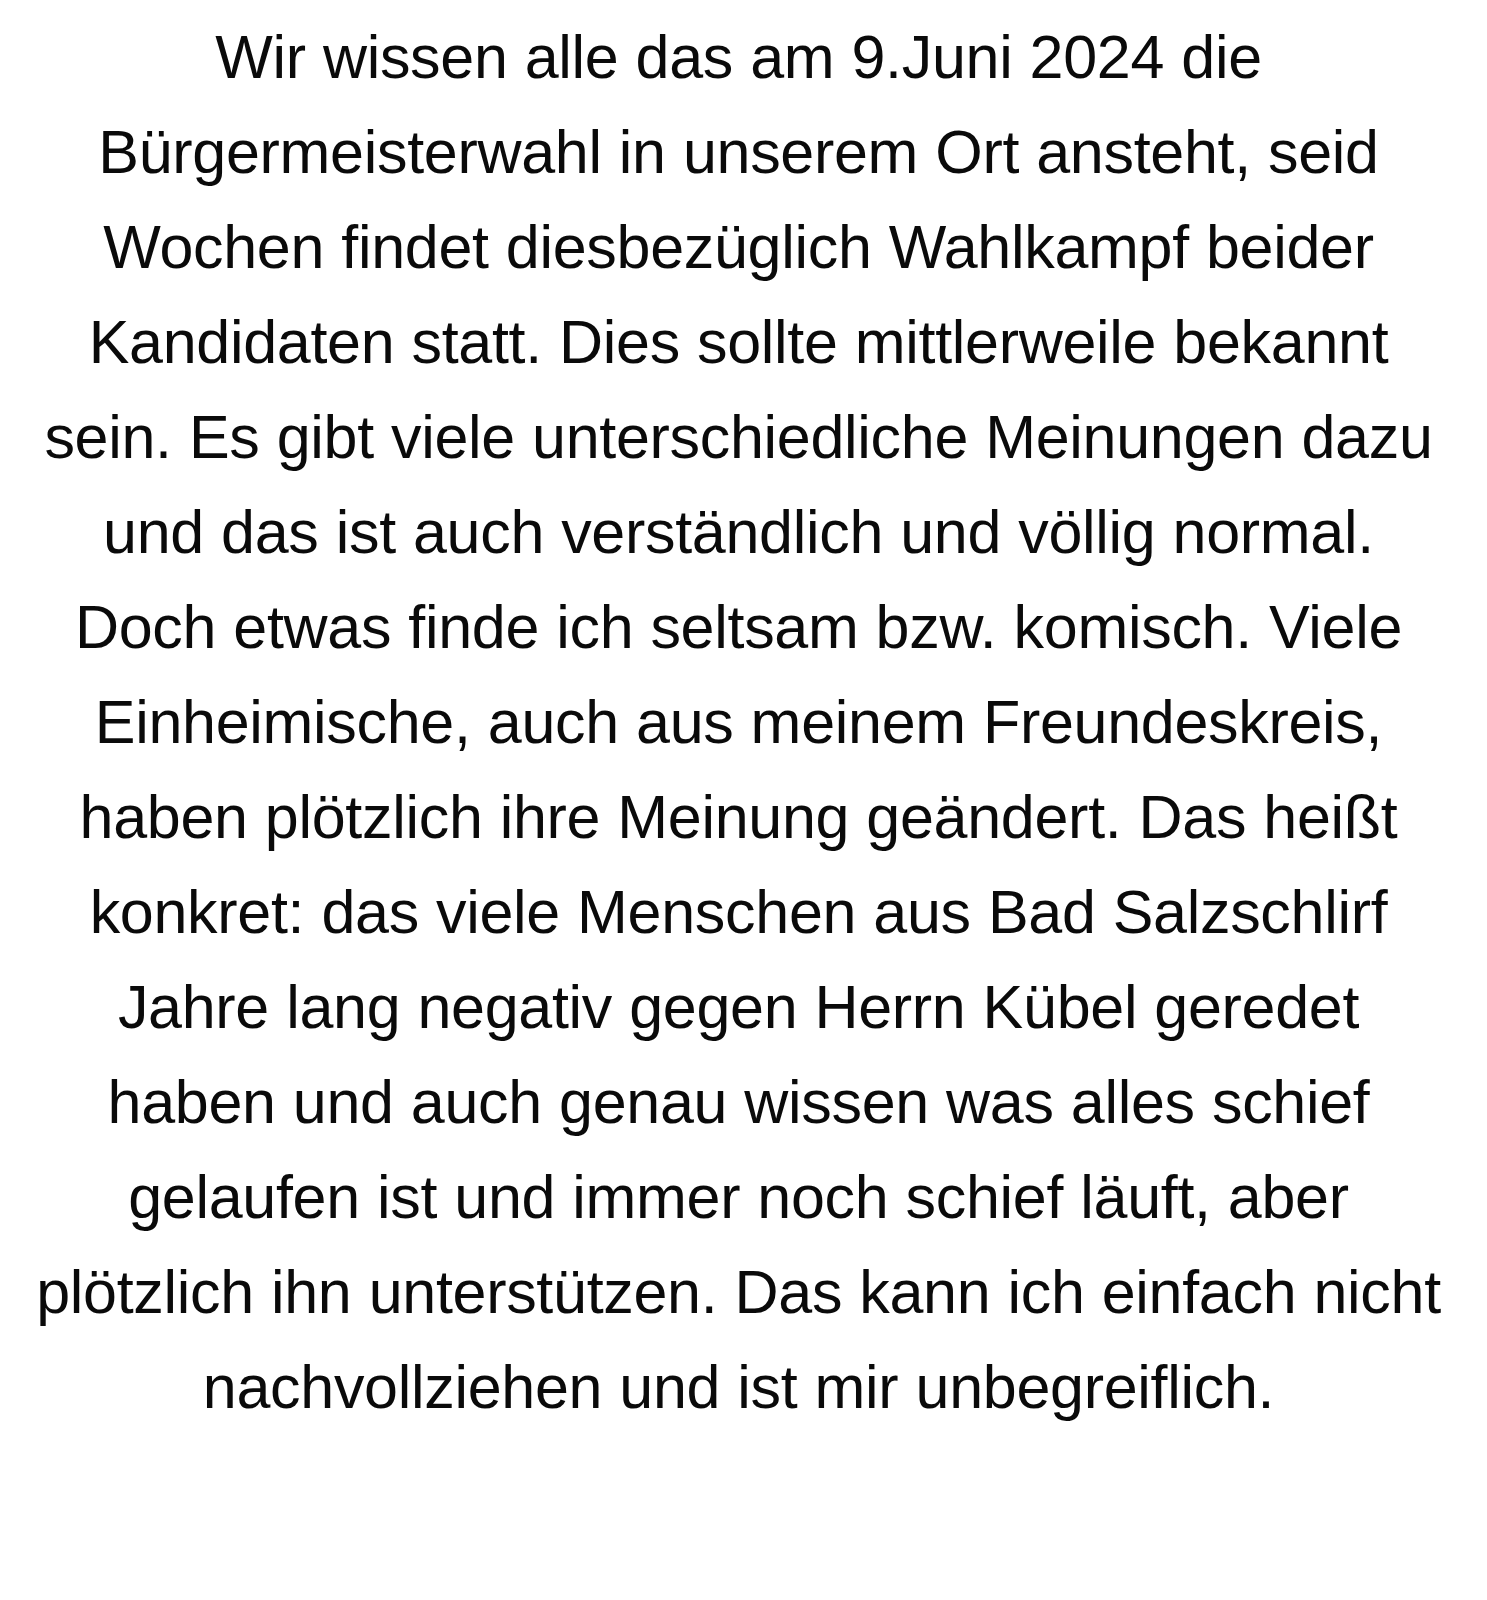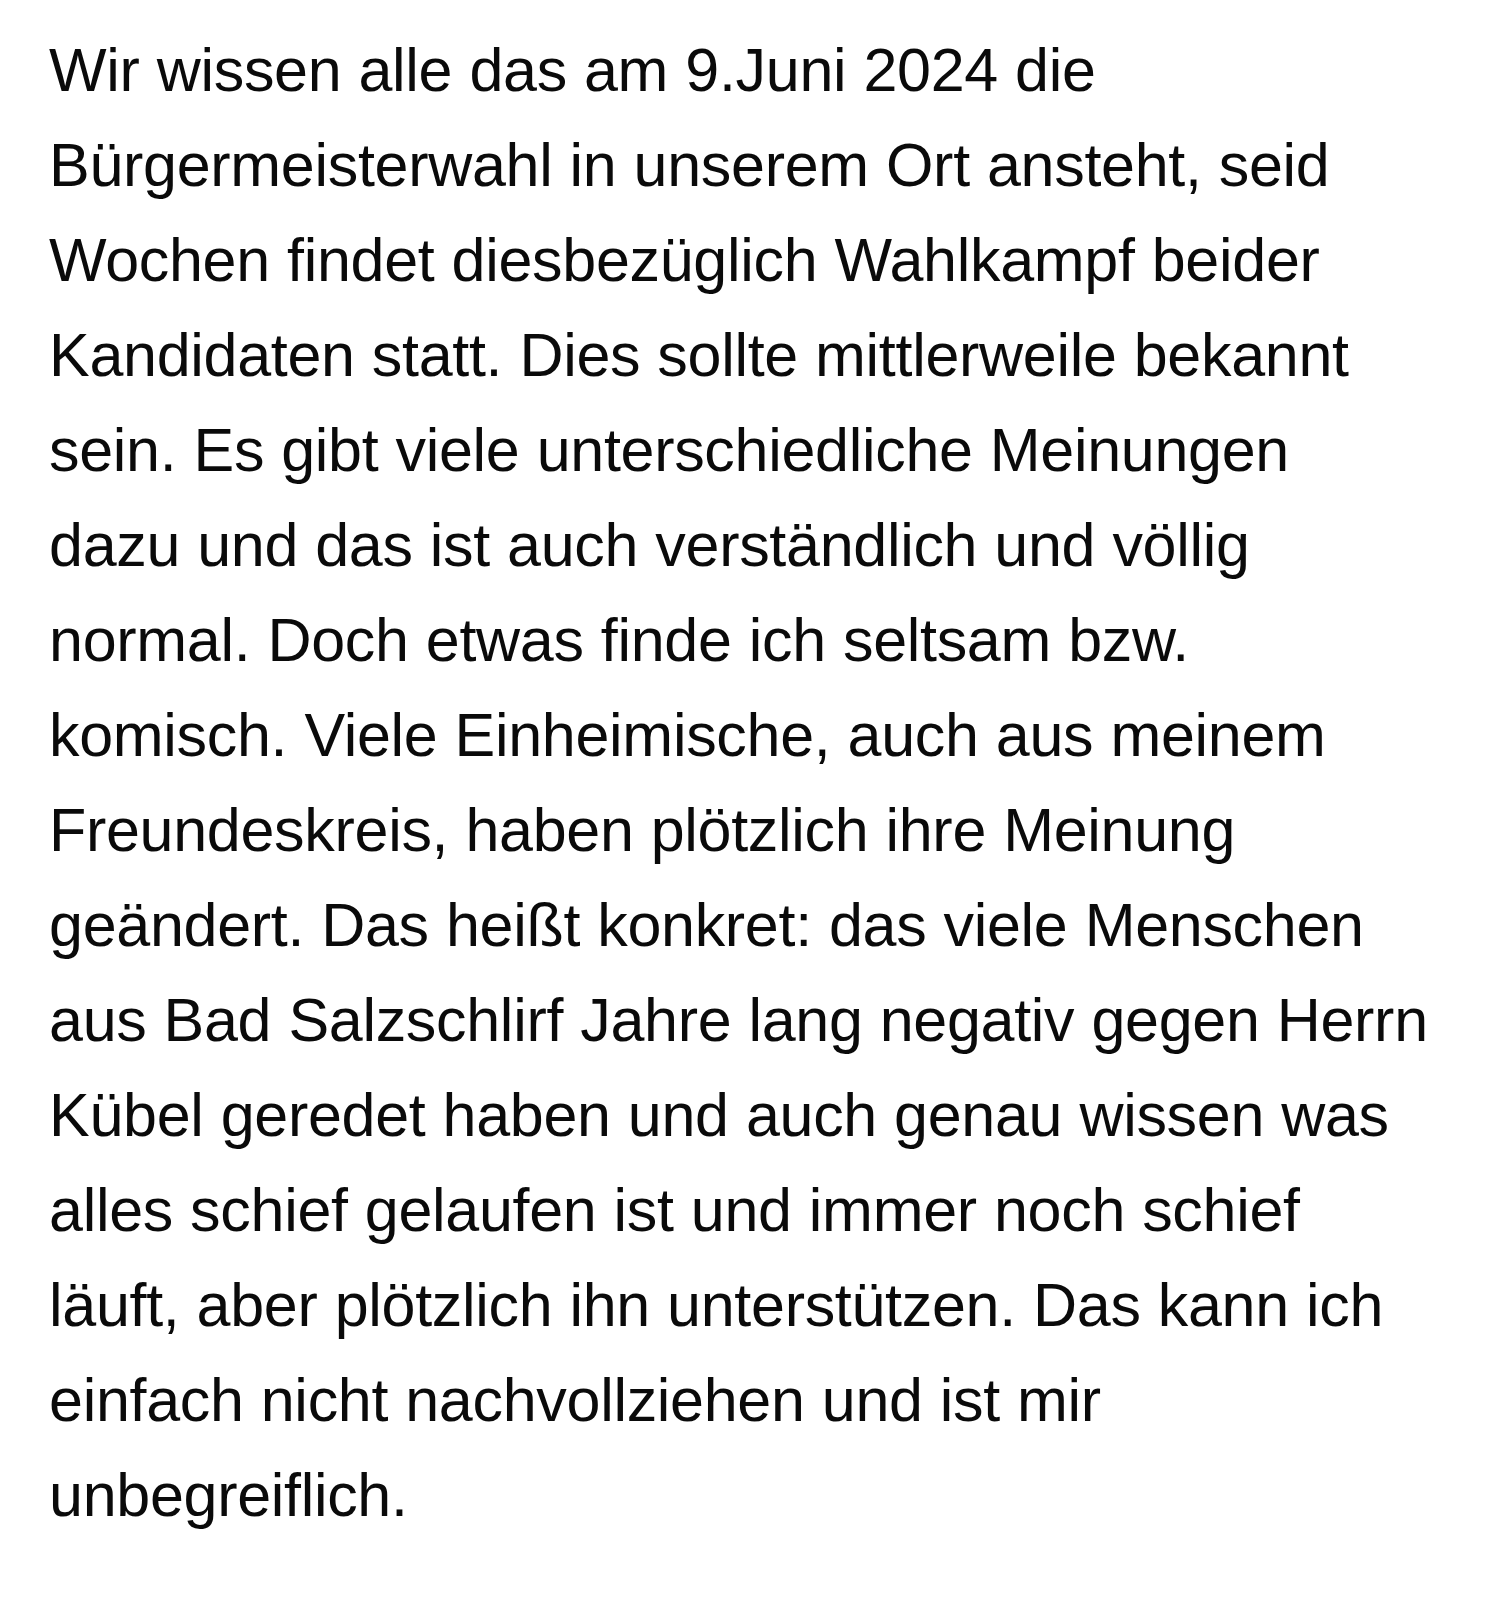--- a/index.html
+++ b/index.html
@@ -22,22 +22,22 @@
   }
   .post-text {
     color: #0a0a0a;
     font-family: "Liberation Sans", sans-serif;
     font-size: 61px;
     line-height: 95px;
     font-weight: 400;
     letter-spacing: -0.3px;
     word-spacing: 0.5px;
     white-space: pre-wrap;
-    text-align: left;
-    margin: 13px;
+    text-align: center;
+    margin: 0;
   }
 </style>
 </head>
 <body>
 
 <div class="page">
   <p class="post-text">Wir wissen alle das am 9.Juni 2024 die Bürgermeisterwahl in unserem Ort ansteht, seid Wochen findet diesbezüglich Wahlkampf beider Kandidaten statt. Dies sollte mittlerweile bekannt sein. Es gibt viele unterschiedliche Meinungen dazu und das ist auch verständlich und völlig normal. Doch etwas finde ich seltsam bzw. komisch. Viele Einheimische, auch aus meinem Freundeskreis, haben plötzlich ihre Meinung geändert. Das heißt konkret: das viele Menschen aus Bad Salzschlirf Jahre lang negativ gegen Herrn Kübel geredet haben und auch genau wissen was alles schief gelaufen ist und immer noch schief läuft, aber plötzlich ihn unterstützen. Das kann ich einfach nicht nachvollziehen und ist mir unbegreiflich.</p>
 </div>
 
 </body></html>

